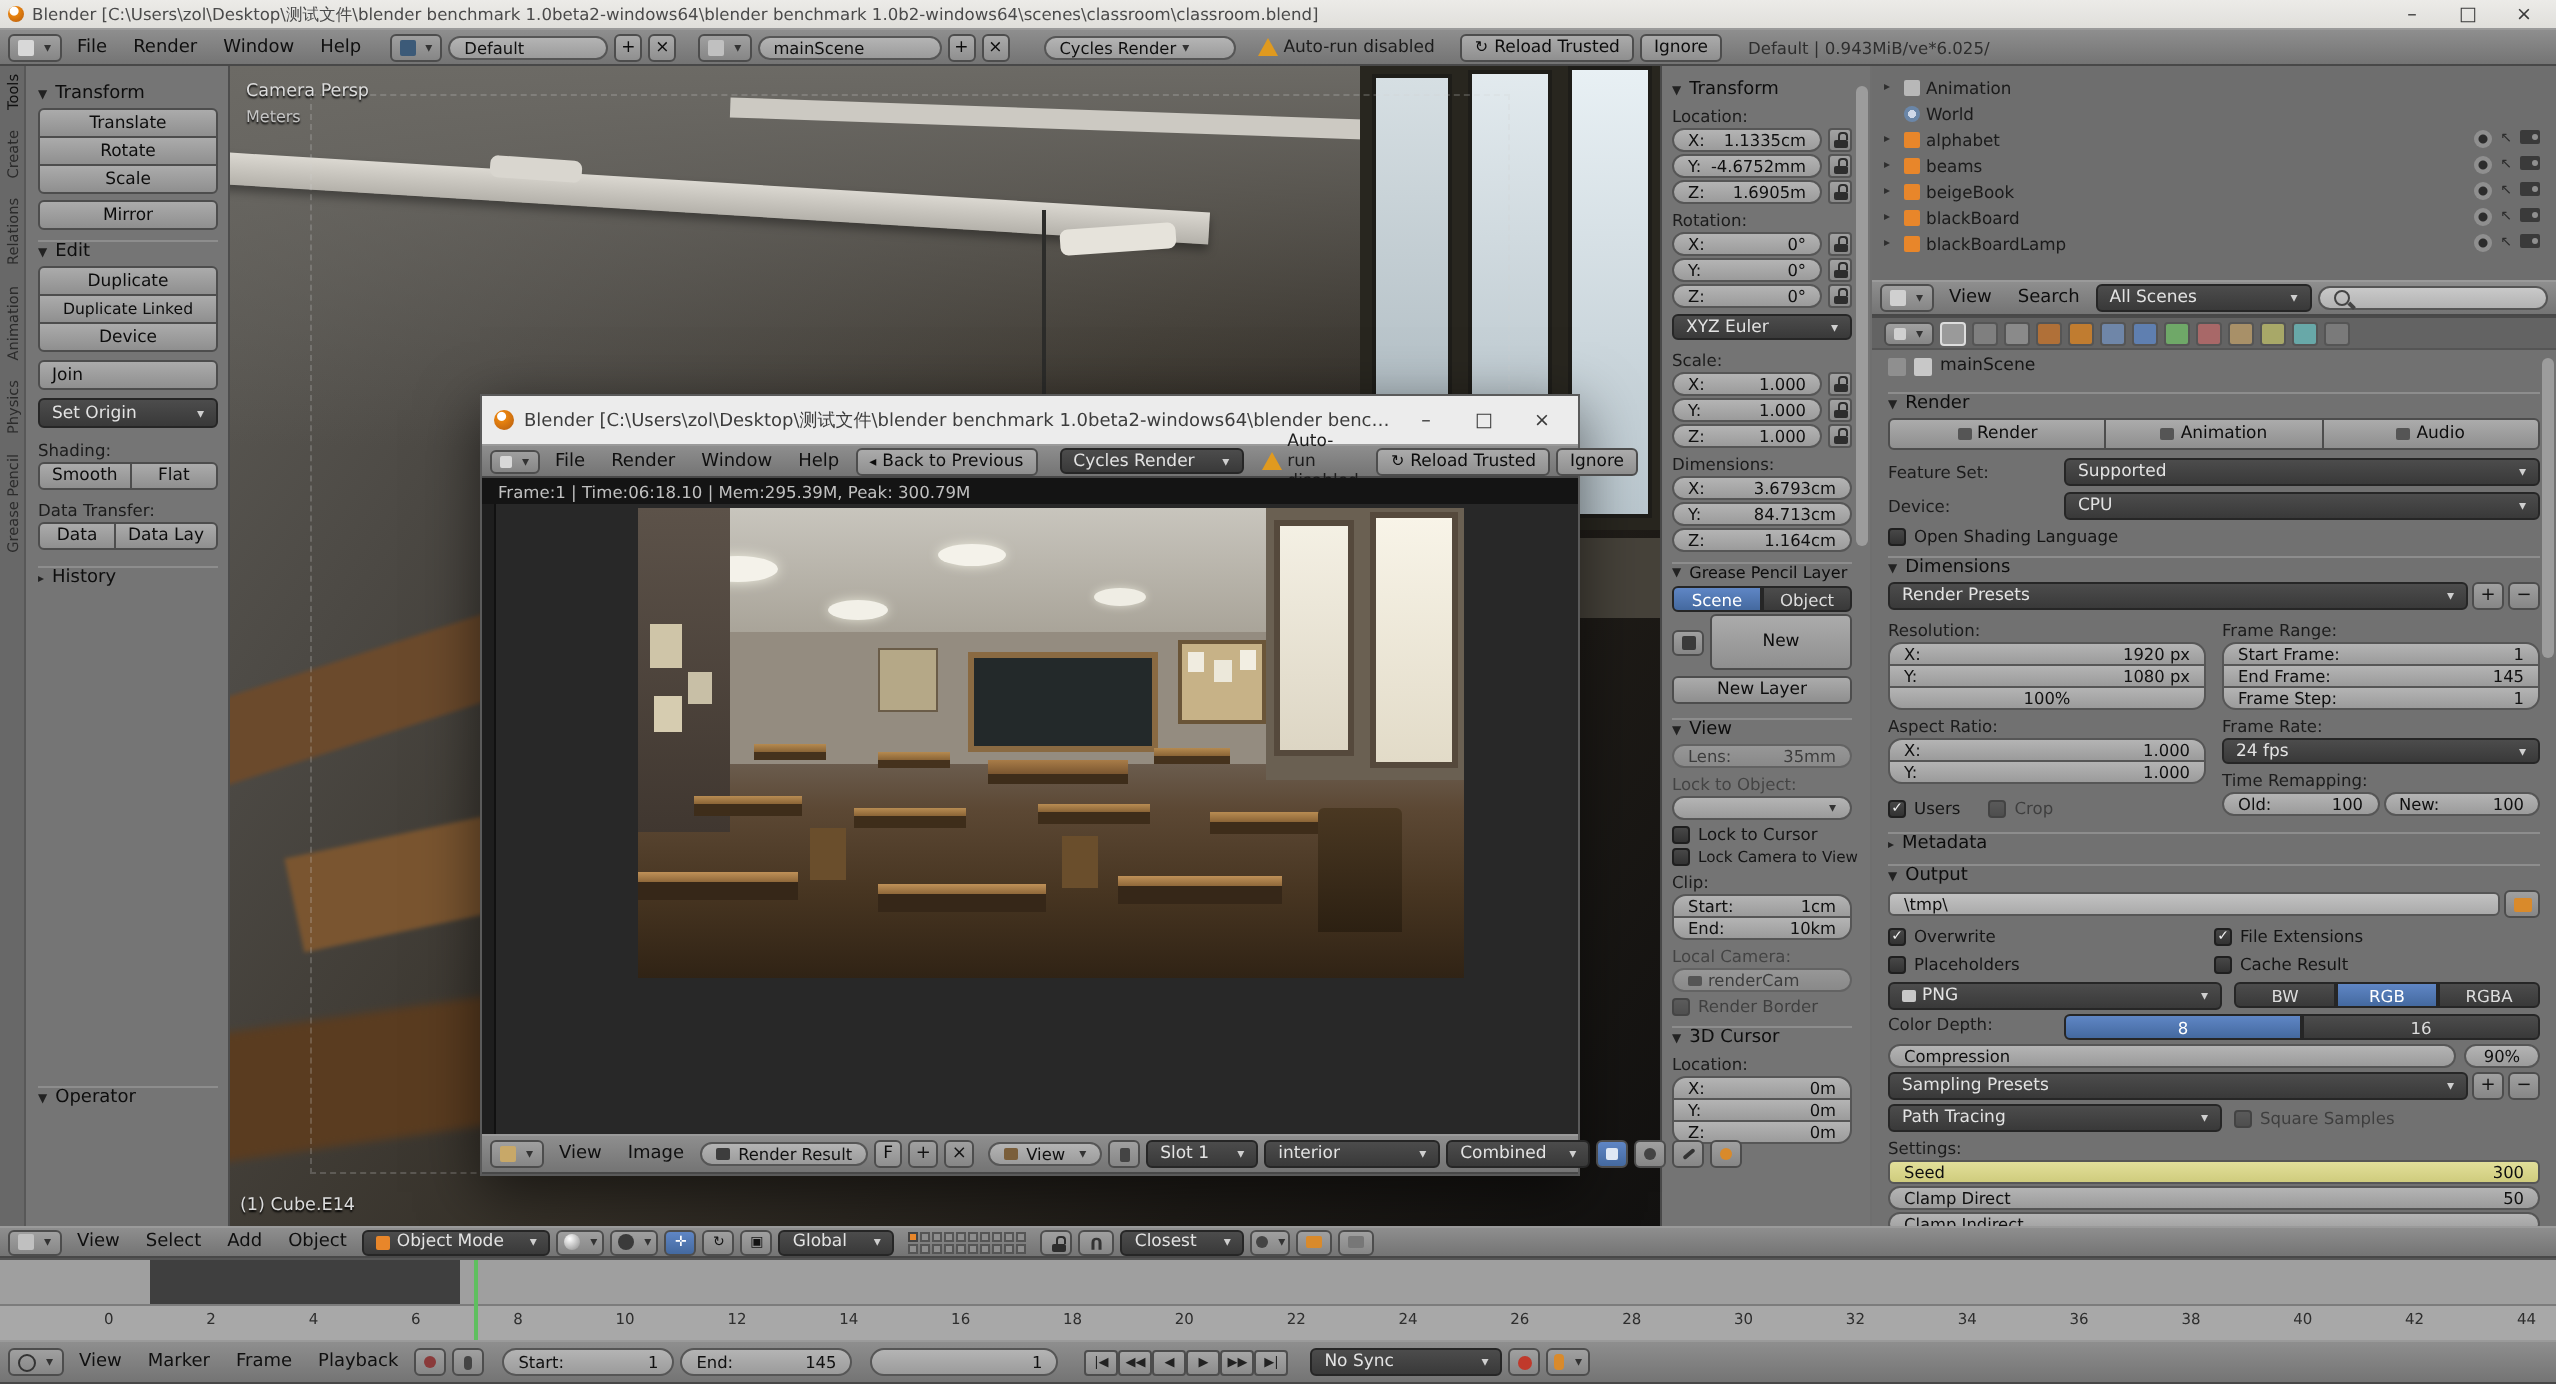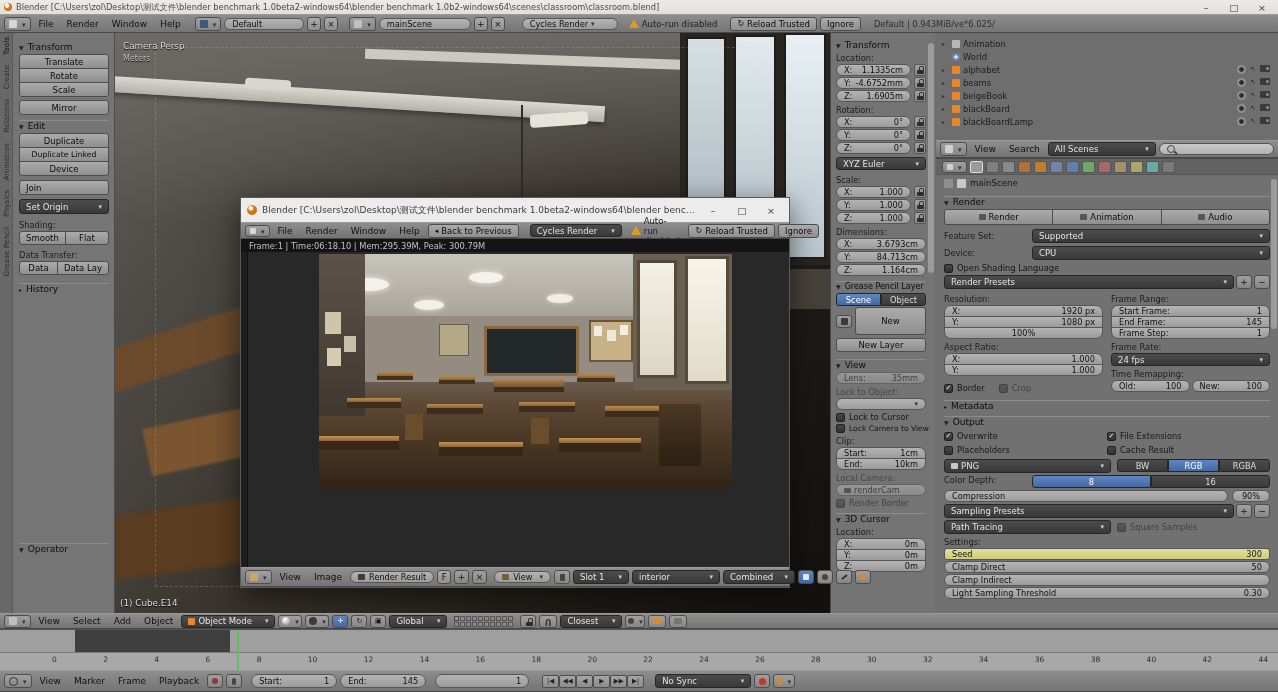--- a/index.html
+++ b/index.html
@@ -454,20 +454,21 @@
           <span class="lbl" style="width:88px;margin:0">Device:</span>
           <span class="btnd dd" style="flex:1">
             <span>CPU</span>
           </span>
         </div>
       <div class="cbrow">
           <span class="cb"></span>
           <span>Open Shading Language</span>
         </div>
 
+      <div class="phdr">Dimensions</div>
       <div style="display:flex;gap:2px;align-items:center;margin:2px 0">
         <span class="btnd dd" style="flex:1">
             <span>Render Presets</span>
           </span>
         <span class="ebtn" style="width:16px">+</span>
         <span class="ebtn" style="width:16px">−</span>
       </div>
       <div class="pcols">
         <div class="pcol">
           <div class="lbl">Resolution:</div>
@@ -487,21 +488,21 @@
               <span>X:</span>
               <span class="v">1.000</span>
             </div>
           <div class="field" style="border-radius:0 0 7px 7px;margin-top:-1px">
               <span>Y:</span>
               <span class="v">1.000</span>
             </div>
           <div style="display:flex;gap:14px;margin-top:5px">
             <span class="cbrow">
                 <span class="cb on"></span>
-                <span>Border</span>
+                <span>Users</span>
               </span>
             <span class="cbrow dis">
                 <span class="cb"></span>
                 <span>Crop</span>
               </span>
           </div>
         </div>
         <div class="pcol">
           <div class="lbl">Frame Range:</div>
           <div class="field" style="border-radius:7px 7px 0 0">
@@ -529,20 +530,28 @@
             <span class="field" style="flex:1">
                 <span>New:</span>
                 <span class="v">100</span>
               </span>
           </div>
         </div>
       </div>
 
       <div class="phdr col">Metadata</div>
       <div class="phdr">Output</div>
+      <div style="display:flex;gap:2px;align-items:center;margin:2px 0">
+        <span class="field" style="flex:1;border-radius:3px;background:linear-gradient(#c2c2c2,#aaaaaa)">
+            <span>\tmp\</span>
+          </span>
+        <span class="ebtn" style="width:18px">
+            <span class="ico" style="background:#d98a2b;width:9px;height:7px"></span>
+          </span>
+      </div>
       <div style="display:flex">
         <span class="cbrow" style="flex:1">
             <span class="cb on"></span>
             <span>Overwrite</span>
           </span>
         <span class="cbrow" style="flex:1">
             <span class="cb on"></span>
             <span>File Extensions</span>
           </span>
       </div>

